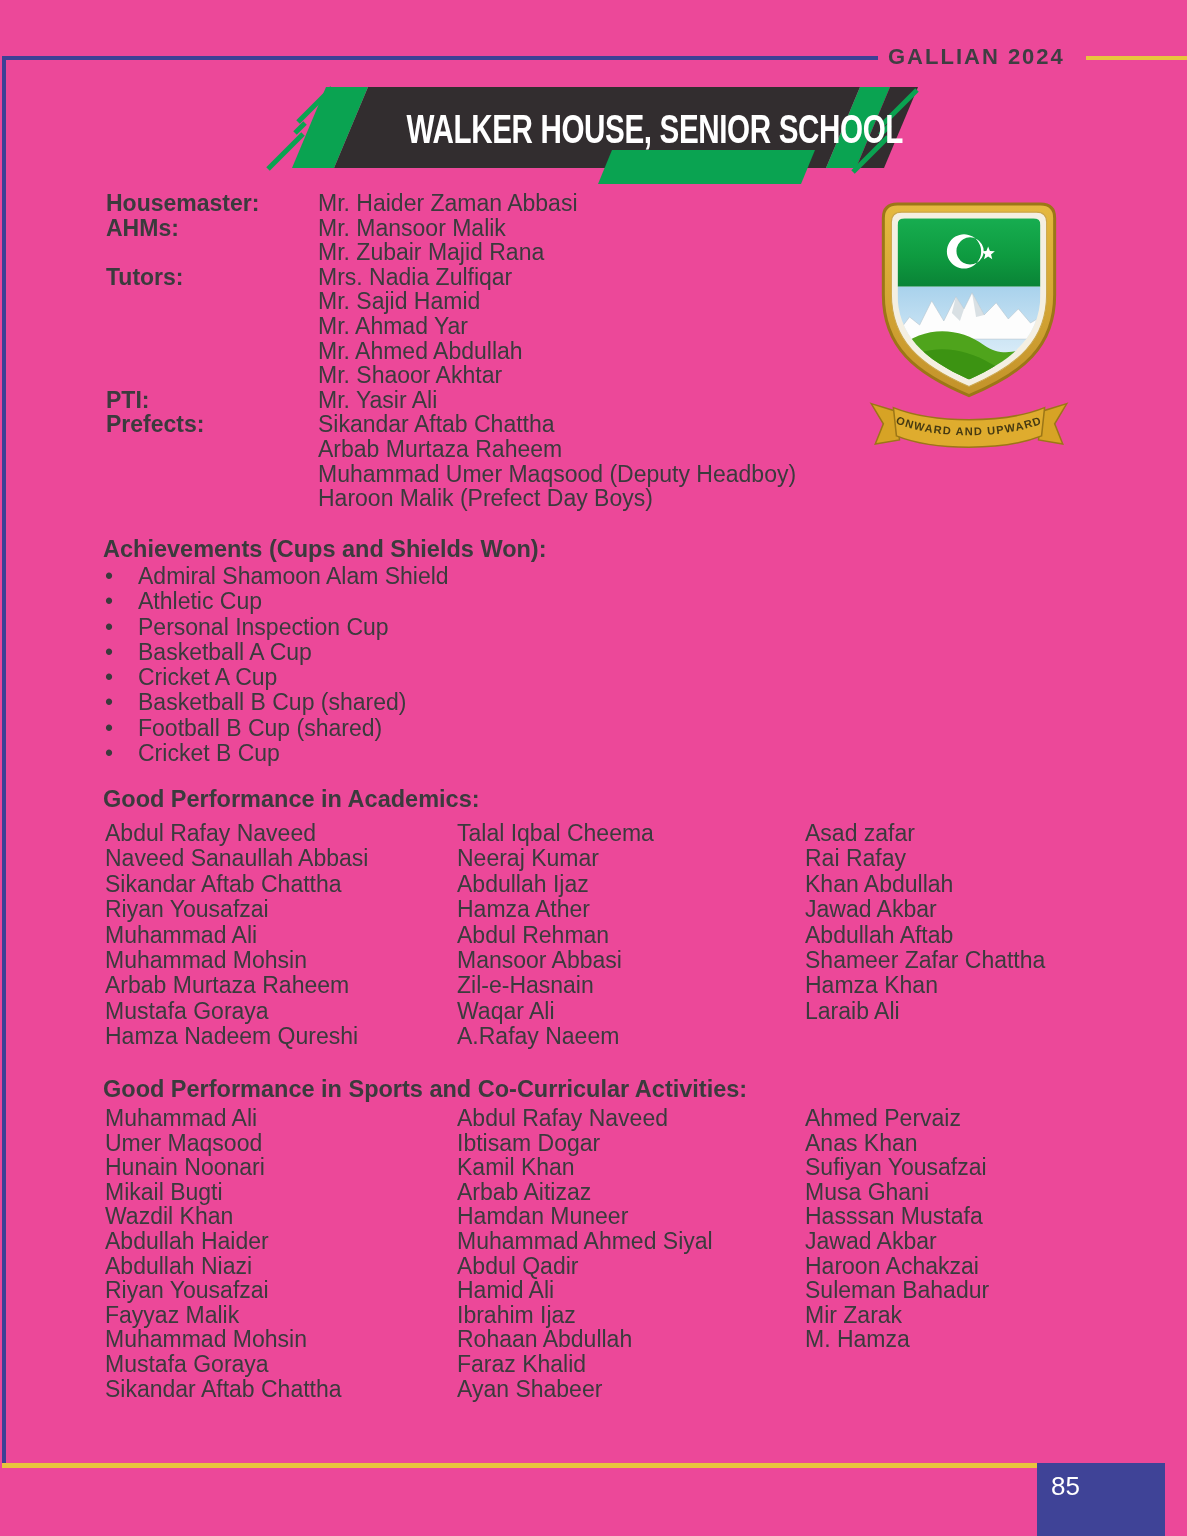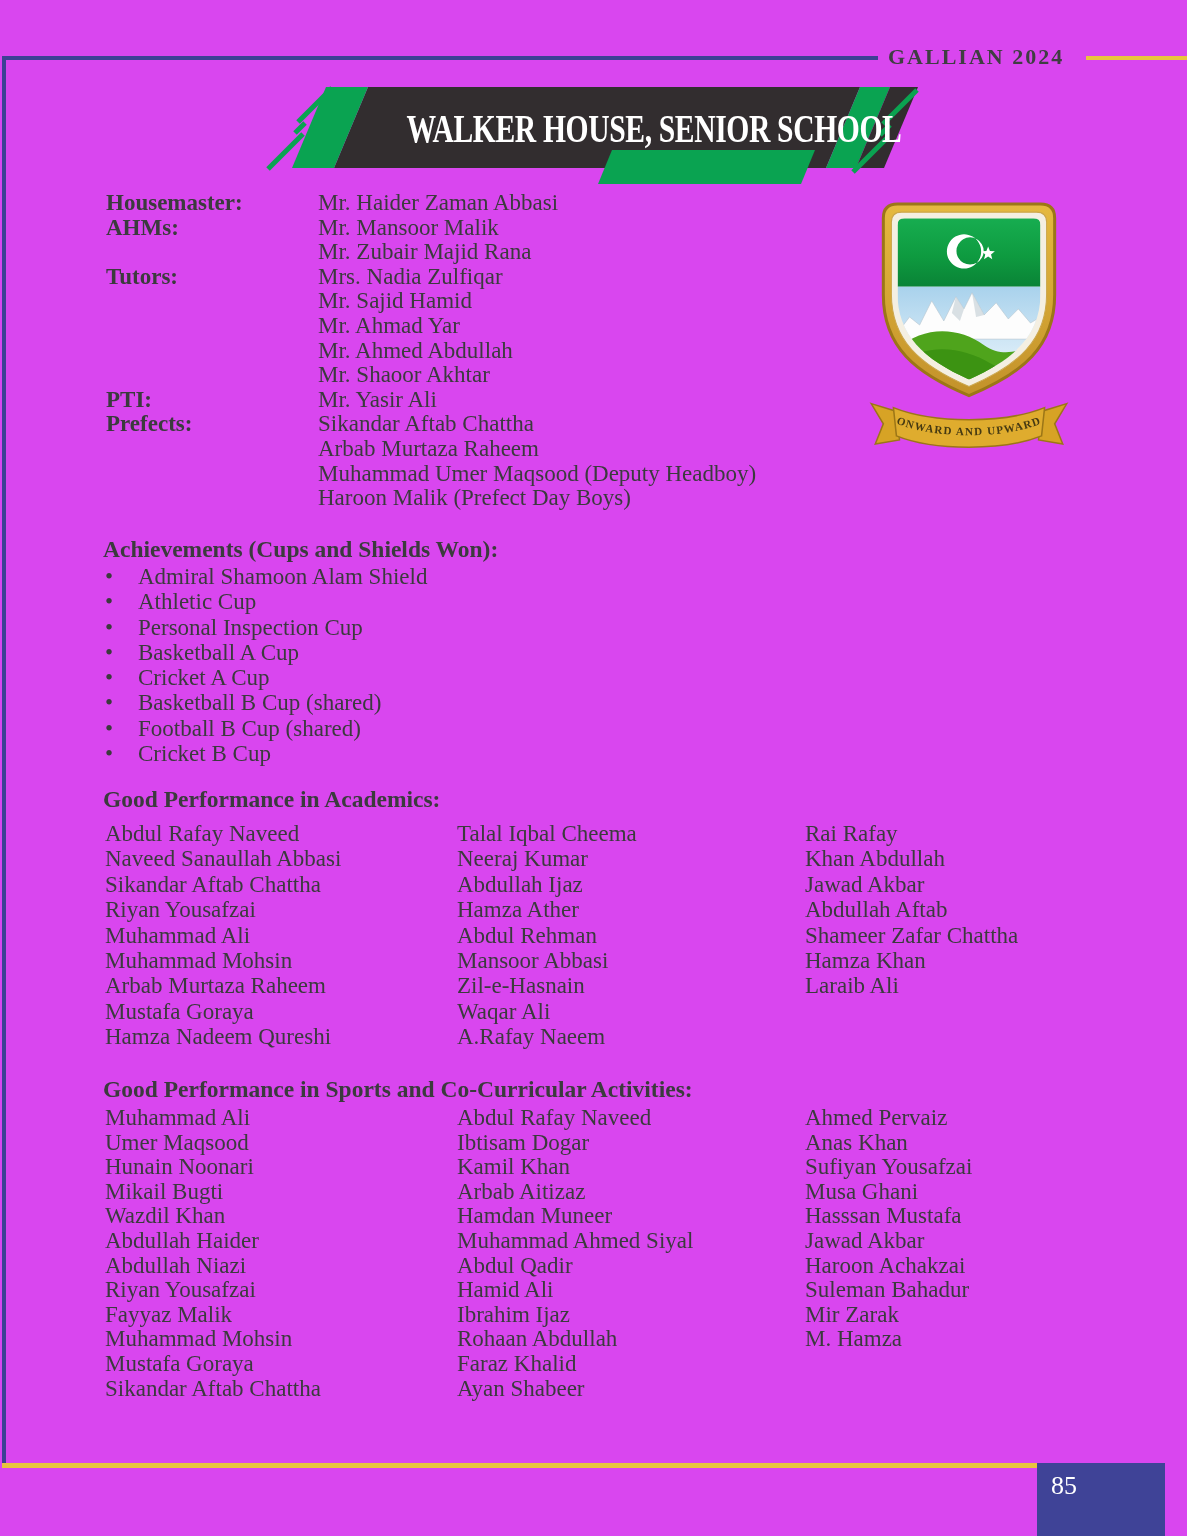--- a/index.html
+++ b/index.html
@@ -1,17 +1,17 @@
 <!DOCTYPE html>
 <html><head>
 <meta charset="utf-8">
 <style>
   html,body{margin:0;padding:0;background:#ffffff;}
-  .page{position:relative;width:1187px;height:1536px;background:#d946ef;overflow:hidden;
-        font-family:Liberation Serif, serif;color:#3b3b3d;}
+  .page{position:relative;width:1187px;height:1536px;background:#ec4899;overflow:hidden;
+        font-family:Liberation Sans, sans-serif;color:#3b3b3d;}
 
   
   .rule{position:absolute;}
   .rule-top-blue{left:2px;top:56px;width:876px;height:4px;background:#3E4095;}
   .rule-left-blue{left:2px;top:56px;width:4px;height:1412px;background:#3E4095;}
   .rule-top-yellow{left:1086px;top:56px;width:101px;height:4px;background:#E9C43D;}
   .rule-bottom-yellow{left:2px;top:1463px;width:1035px;height:5px;background:#E9C43D;}
 
   .gallian{position:absolute;left:888px;top:44px;font-size:22px;font-weight:bold;
            letter-spacing:2px;color:#3f3e42;white-space:nowrap;}
@@ -218,20 +218,21 @@
         <div class="name-row">Neeraj Kumar</div>
         <div class="name-row">Abdullah Ijaz</div>
         <div class="name-row">Hamza Ather</div>
         <div class="name-row">Abdul Rehman</div>
         <div class="name-row">Mansoor Abbasi</div>
         <div class="name-row">Zil-e-Hasnain</div>
         <div class="name-row">Waqar Ali</div>
         <div class="name-row">A.Rafay Naeem</div>
       </div>
       <div class="col col-3">
+        <div class="name-row">Asad zafar</div>
         <div class="name-row">Rai Rafay</div>
         <div class="name-row">Khan Abdullah</div>
         <div class="name-row">Jawad Akbar</div>
         <div class="name-row">Abdullah Aftab</div>
         <div class="name-row">Shameer Zafar Chattha</div>
         <div class="name-row">Hamza Khan</div>
         <div class="name-row">Laraib Ali</div>
       </div>
     </div>
 

